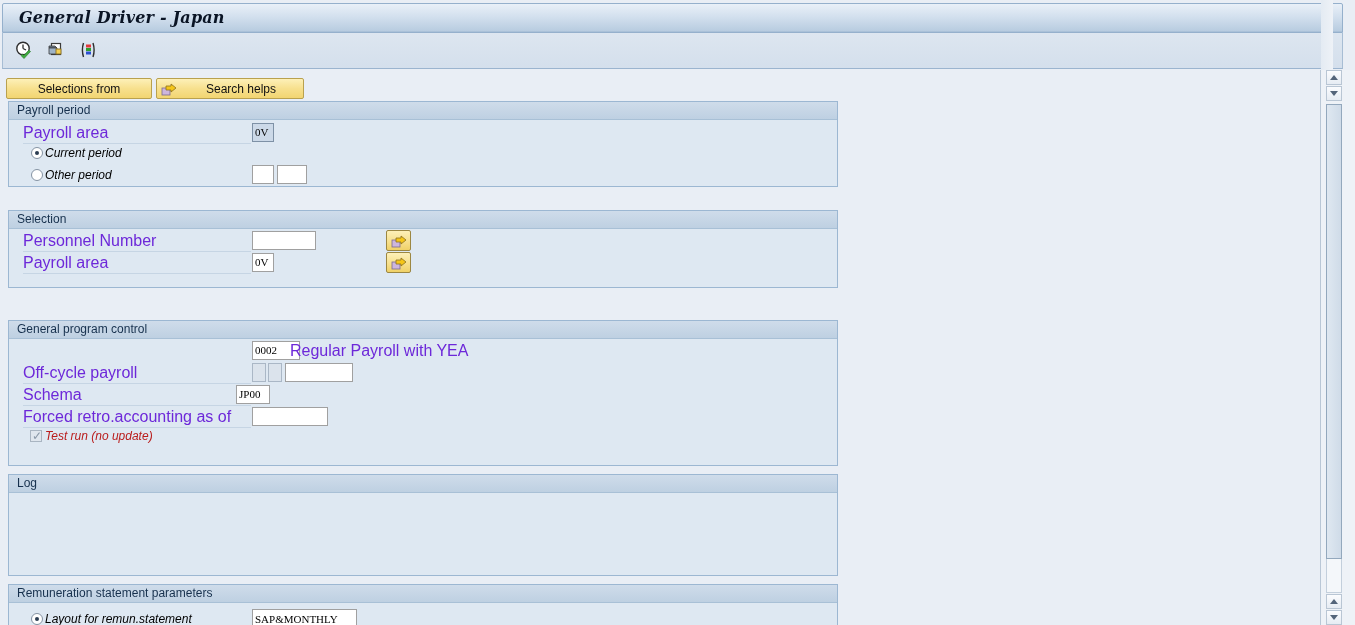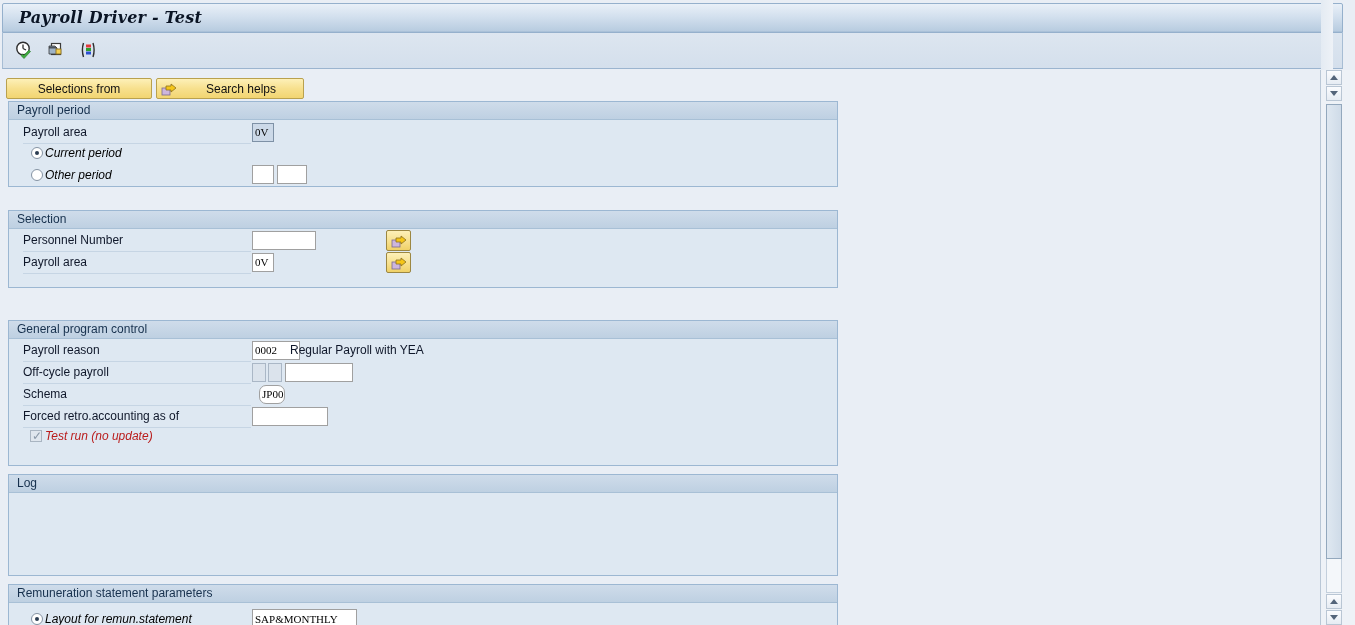--- a/index.html
+++ b/index.html
@@ -64,21 +64,21 @@
   .group{position:absolute;left:8px;width:830px;box-sizing:border-box;
          border:1px solid #9cb7d2;background:#dee8f2;}
   .group > .ghead{
     height:17px;line-height:17px;padding-left:8px;
     background:linear-gradient(to bottom,#cfdcea 0%,#bed0e2 100%);
     border-bottom:1px solid #a8c0d6;
     font-size:12px;color:#16304d;
   }
   .gbody{position:relative;}
   .lbl{
-    position:absolute;font-size:12px;color:#0f172a;white-space:nowrap;
+    position:absolute;font-size:16px;color:#6d28d9;white-space:nowrap;
     height:19px;line-height:17px;
   }
   .lbl.underlined{border-bottom:1px solid #c6d5e4;}
 
   
   .inp{
     position:absolute;box-sizing:border-box;height:19px;
     border:1px solid #a0a0a0;background:#fff;
     font-family:Liberation Serif, serif;font-size:11px;
     padding:0 2px;line-height:17px;color:#000;outline:none;
@@ -142,21 +142,21 @@
   .edge-line{position:absolute;right:34px;top:70px;width:1px;height:555px;background:#b9c7d6;}
 
   svg{display:block;}
 </style>
 </head>
 <body>
 
 <div class="screen">
 
   <div class="titlebar">
-    <div class="ttl">Payroll Driver - Test</div>
+    <div class="ttl">General Driver - Japan</div>
   </div>
 
   <div class="toolbar">
     <div class="tb-icons">
       <div class="tb-btn" title="Execute">
         <svg width="20" height="20" viewBox="0 0 20 20">
           <circle cx="9" cy="8.5" r="6.2" fill="#ffffff" stroke="#2d2d2d" stroke-width="1.4"></circle>
           <line x1="9" y1="8.5" x2="9" y2="4.6" stroke="#2d2d2d" stroke-width="1.3"></line>
           <line x1="9" y1="8.5" x2="12" y2="10" stroke="#2d2d2d" stroke-width="1.3"></line>
           <path d="M7 15.5 L10 18.5 L16.5 11.5 L14.8 10.3 L9.9 15.6 L8.4 14.2 Z" fill="#3fae3f" stroke="#2b7f2b" stroke-width=".7"></path>
@@ -239,31 +239,30 @@
               <path d="M5 5 h5 v-2 l5 4 -5 4 v-2 h-5 z" fill="#f5c518" stroke="#8a6f1f" stroke-width=".8"></path>
             </svg>
           </span>
         </div>
       </div>
     </div>
 
     <div class="group" style="top:250px;height:146px;">
       <div class="ghead">General program control</div>
       <div class="gbody" style="height:127px;">
-        <div class="lbl underlined" style="left:14px;top:3px;width:228px;">Payroll reason</div>
         <div class="inp" style="left:243px;top:2px;width:48px;">0002</div>
         <div class="lbl" style="left:281px;top:3px;">Regular Payroll with YEA</div>
 
         <div class="lbl underlined" style="left:14px;top:25px;width:228px;">Off-cycle payroll</div>
         <div class="inp dis" style="left:243px;top:24px;width:14px;"></div>
         <div class="inp dis" style="left:259px;top:24px;width:14px;"></div>
         <div class="inp" style="left:276px;top:24px;width:68px;"></div>
 
         <div class="lbl underlined" style="left:14px;top:47px;width:228px;">Schema</div>
-        <div class="inp" style="left:250px;top:46px;width:26px;border-radius:7px;">JP00</div>
+        <div class="inp" style="left:227px;top:46px;width:34px;">JP00</div>
 
         <div class="lbl underlined" style="left:14px;top:69px;width:228px;">Forced retro.accounting as of</div>
         <div class="inp" style="left:243px;top:68px;width:76px;"></div>
 
         <div class="ckbox dis" style="left:21px;top:91px;">
           <span class="tick">✓</span>
         </div>
         <div class="cklabel dis" style="left:36px;top:91px;">Test run (no update)</div>
       </div>
     </div>

